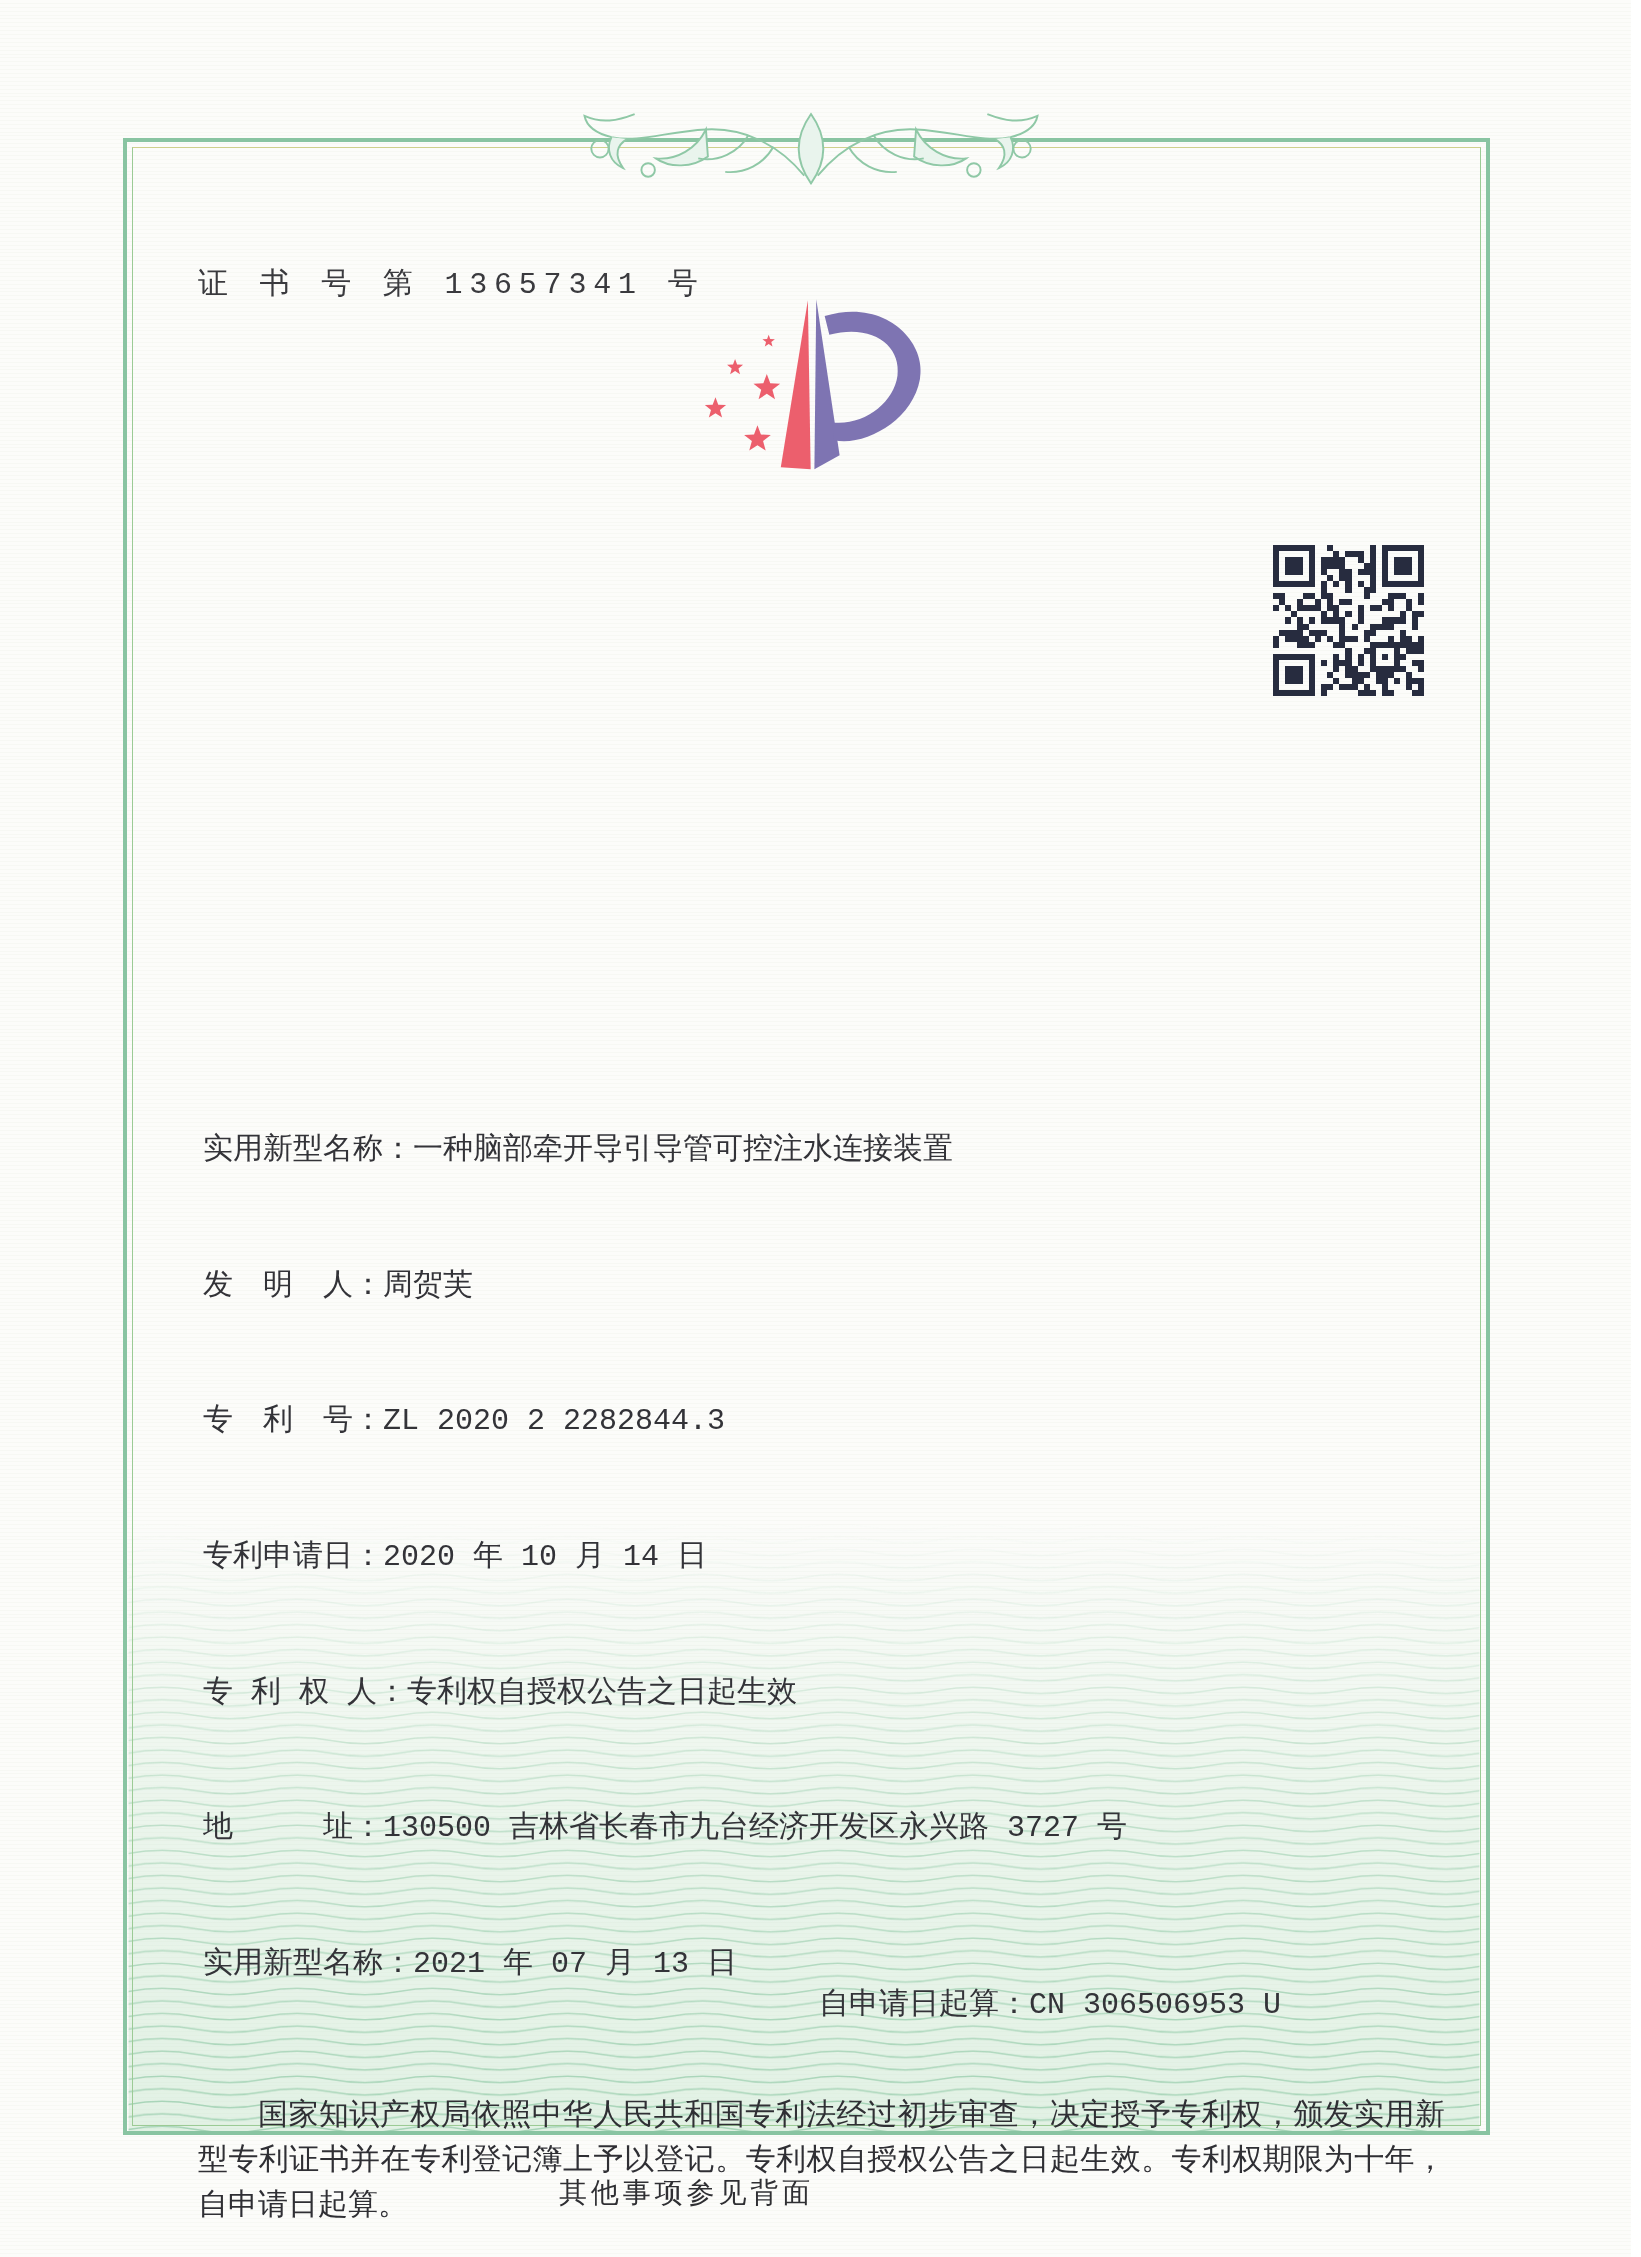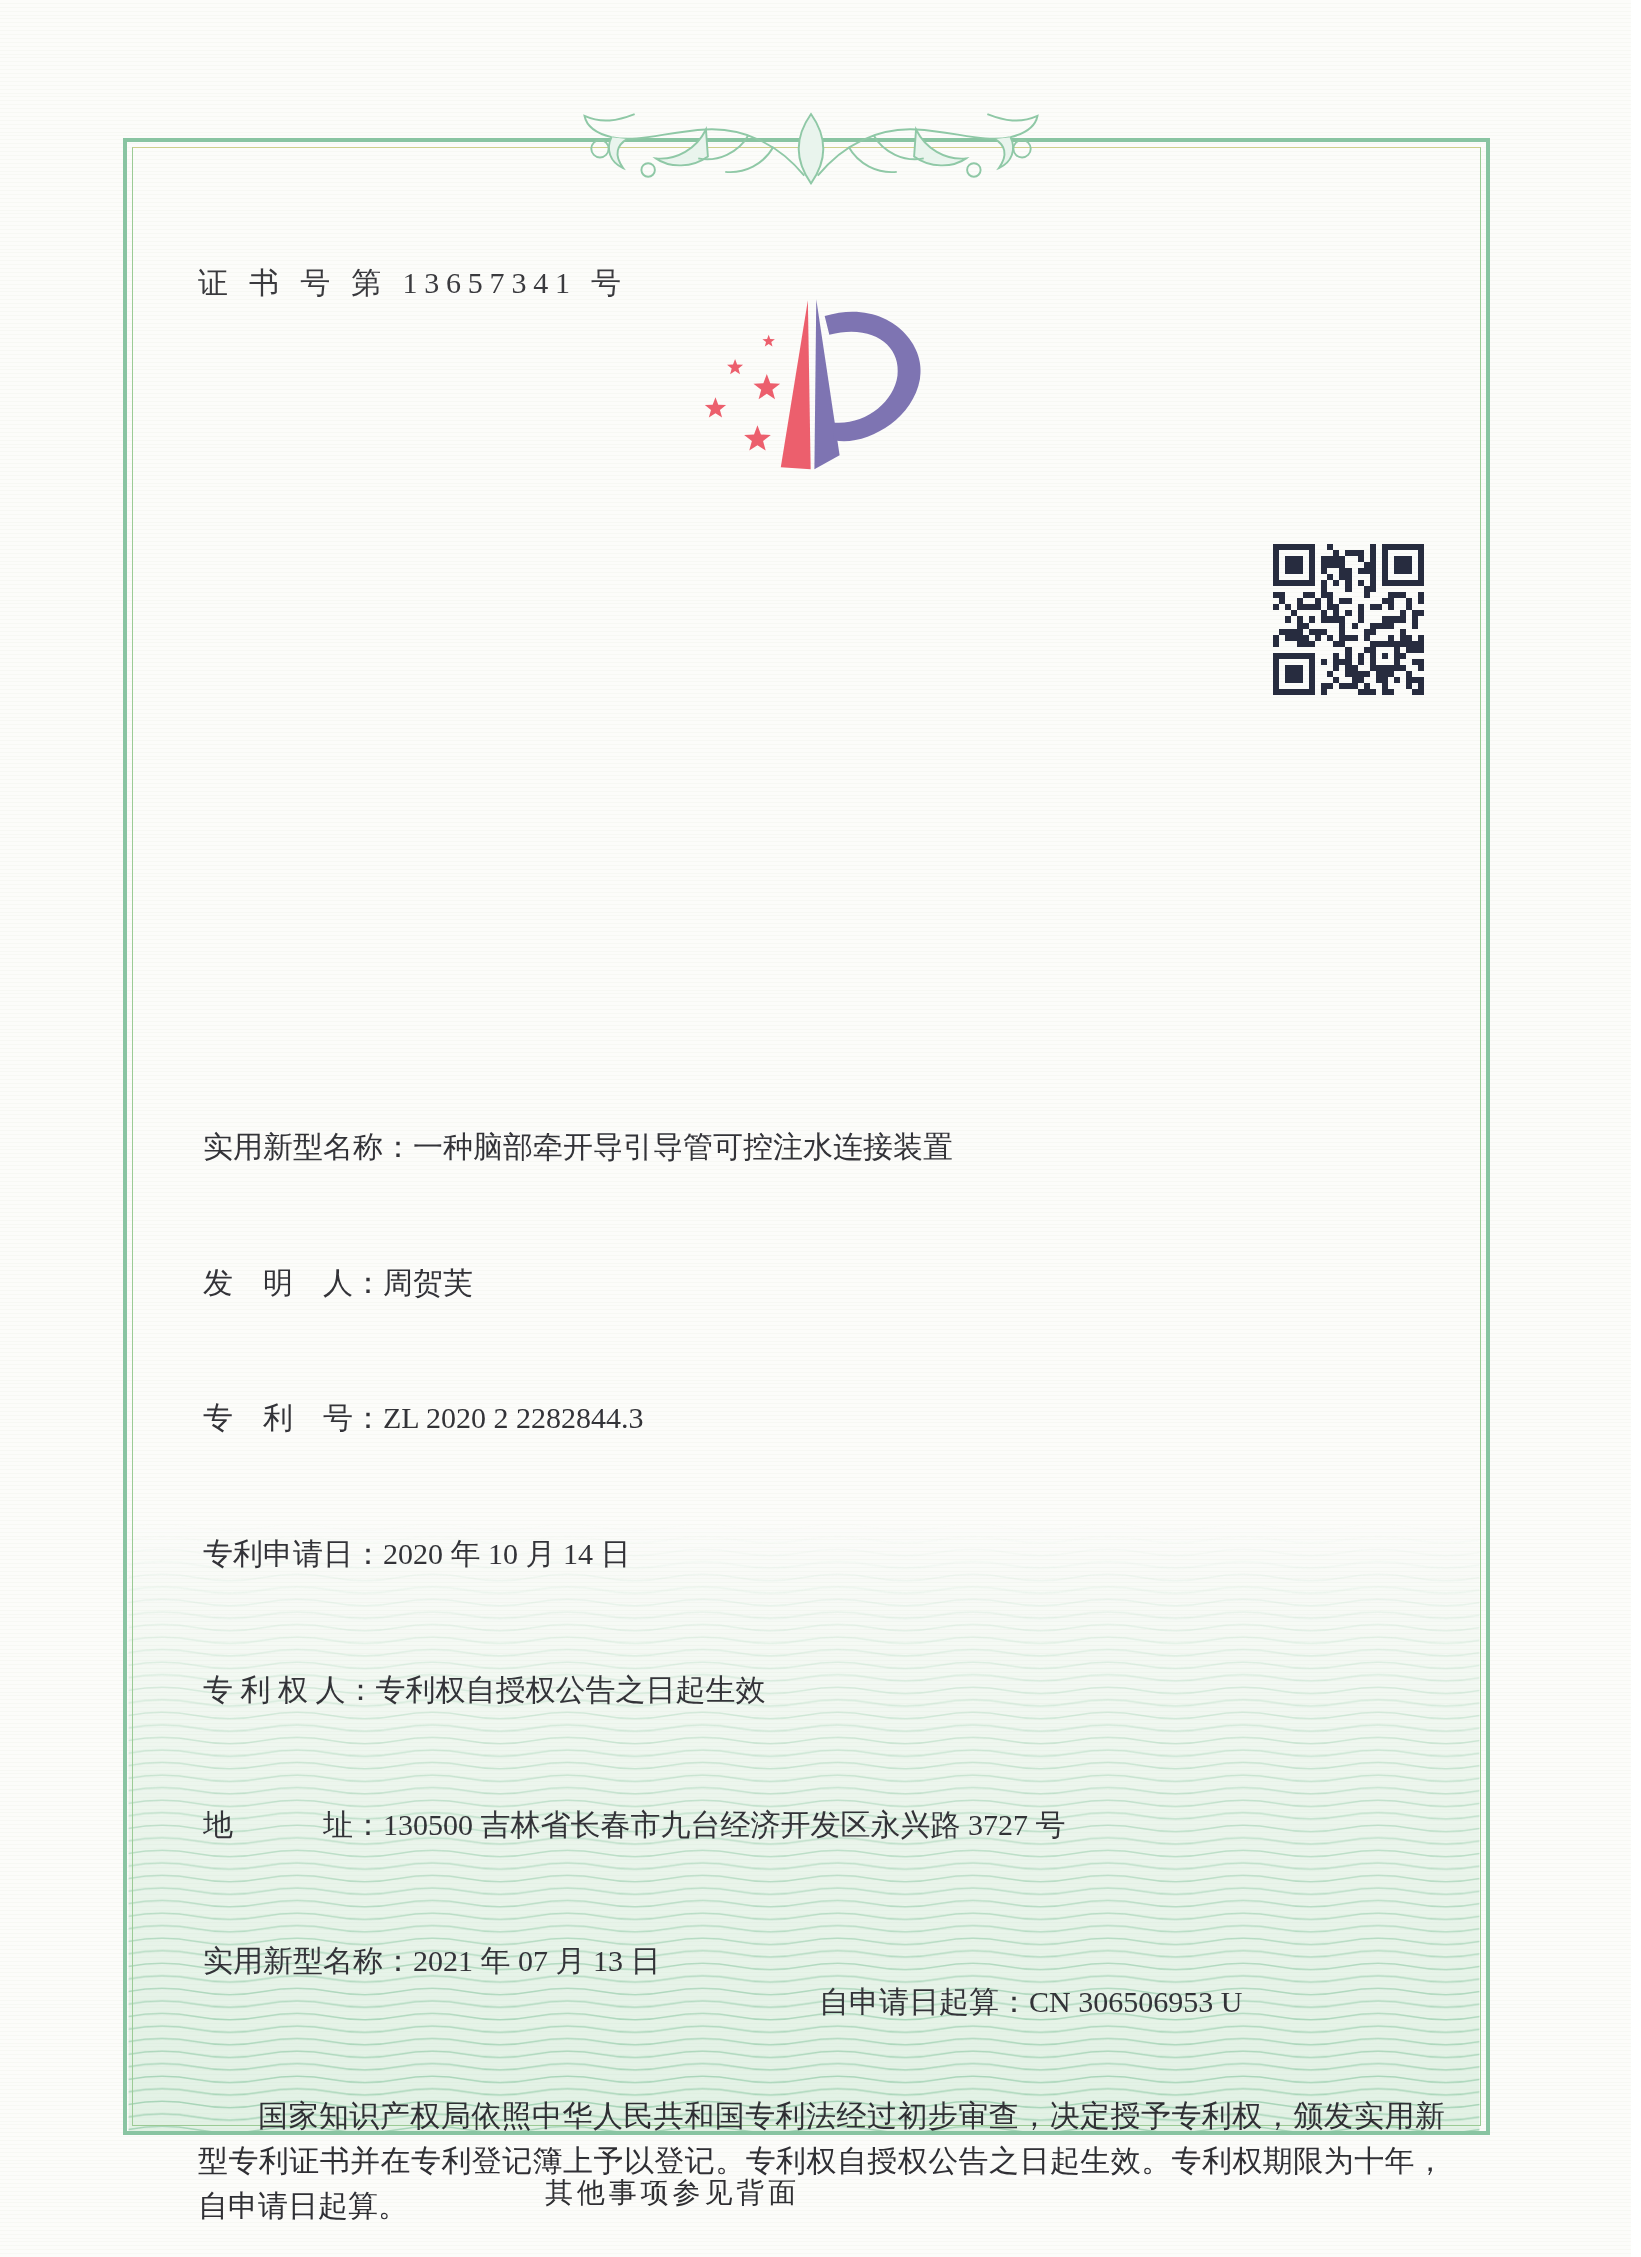--- a/index.html
+++ b/index.html
@@ -1,37 +1,37 @@
 <!DOCTYPE html>
 <html><head>
 <meta charset="utf-8">
 <style>
   html,body{margin:0;padding:0;background:#ffffff;}
   .page{
     position:relative;width:1631px;height:2257px;overflow:hidden;
     background:repeating-linear-gradient(0deg,#fcfcfa 0px,#fcfcfa 2.9px,#f7f8f4 2.9px,#f7f8f4 3.9px);
-    font-family:Liberation Serif, serif;
+    font-family:Liberation Mono, monospace;
     color:#303036;
   }
   .frame{position:absolute;left:123px;top:138px;width:1359px;height:1989px;border:4.8px solid #89c4a2;}
   .frame-inner{position:absolute;inset:4.8px;border:1px solid #9bcb95;border-top-color:#cfd08c;}
   .ornament{position:absolute;left:555px;top:89px;width:512px;height:106px;}
   .certno{position:absolute;left:198px;top:263px;font-size:30px;letter-spacing:6.8px;color:#3a3a3e;}
   .logo{position:absolute;left:666px;top:243px;width:280px;height:234px;}
   .qr{position:absolute;left:1273px;top:265px;width:151px;height:151px;}
   .qr svg{width:100%;height:100%;shape-rendering:crispEdges;}
   .title{position:absolute;left:423px;top:500px;width:772px;margin:0;text-align:center;
          font-size:75px;font-weight:700;letter-spacing:19.3px;color:#2c2c34;white-space:nowrap;}
   .field{position:absolute;left:203px;font-size:30px;color:#333338;white-space:nowrap;}
   .f1{top:697px}.f2{top:792px}.f3{top:886px}.f4{top:981px}.f5{top:1076px}.f6{top:1170px}.f7{top:1265px}
   .f7b{position:absolute;left:819px;top:1265px;font-size:30px;white-space:nowrap;color:#333338;}
   .paras{position:absolute;left:198px;top:1335px;width:1247px;font-size:30px;line-height:45px;
          text-align:justify;color:#2f2f34;}
   .paras p{margin:0;text-indent:2em;}
-  .back-note{position:absolute;left:518px;top:2174px;width:309px;text-align:center;font-size:28px;
+  .back-note{position:absolute;left:532px;top:2174px;width:309px;text-align:center;font-size:28px;
              letter-spacing:3.9px;color:#2f2f33;}
   .greenwash{position:absolute;left:128px;top:1521px;width:1352px;height:610px;pointer-events:none;}
   .z{position:relative;z-index:2;}
 </style>
 </head>
 <body>
 
 <div class="page" style="--seal: #e96a78; --lred: #ec5f6d; --lpurple: #7e74b2; --orn: #8fc8a6; --wash: #bfe3c8;">
 
   

